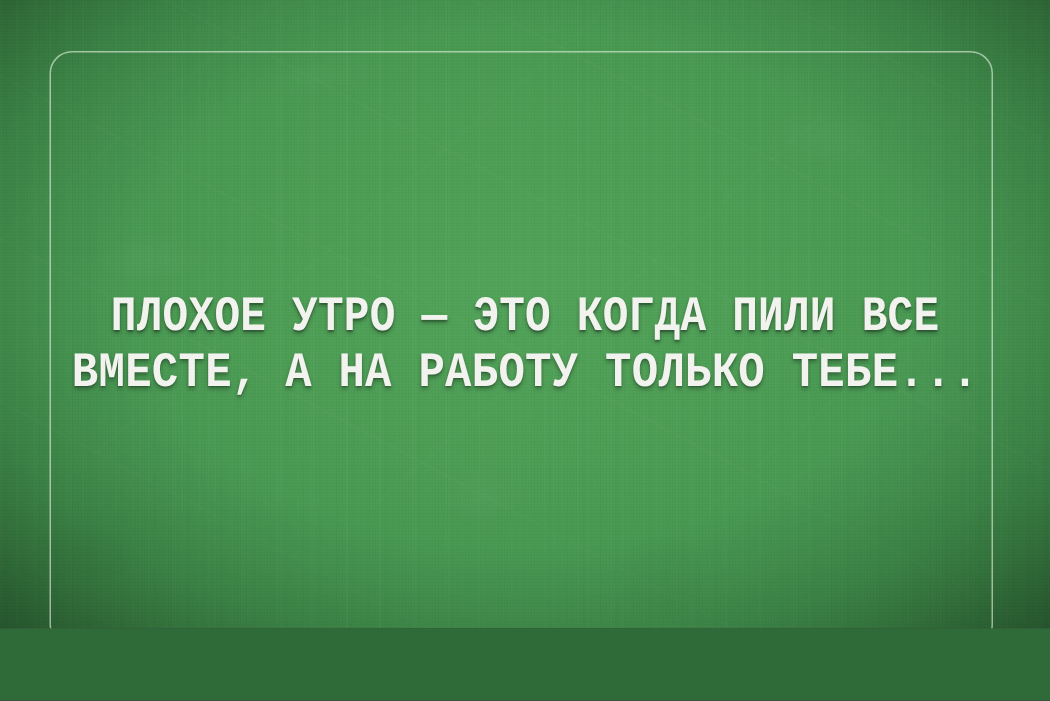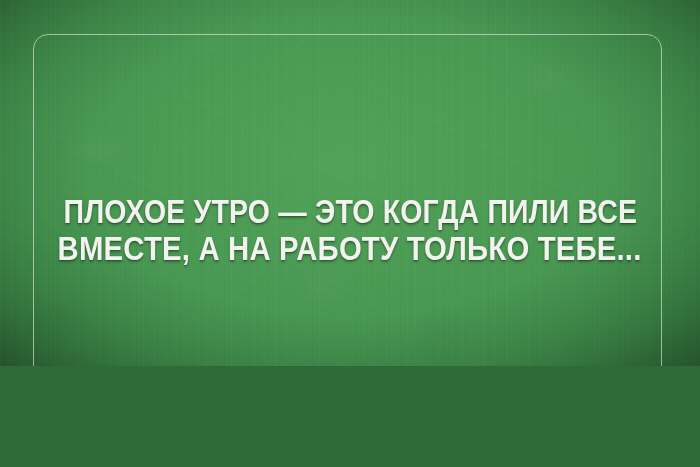--- a/index.html
+++ b/index.html
@@ -4,24 +4,24 @@
 <style>
   html, body {
     margin: 0;
     padding: 0;
     background: #2f6b38;
   }
 
   .poster {
     position: relative;
     width: 700px;
-    height: 366px;
+    height: 419px;
     overflow: hidden;
     background-color: #404040;
-    font-family: Liberation Sans, sans-serif;
+    font-family: Liberation Mono, monospace;
   }
 
   
   .bg-base {
     position: absolute;
     inset: 0;
     background:
       radial-gradient(ellipse 78% 86% at 50% 44%,
         #51a359 0%,
         #4c9d54 32%,

